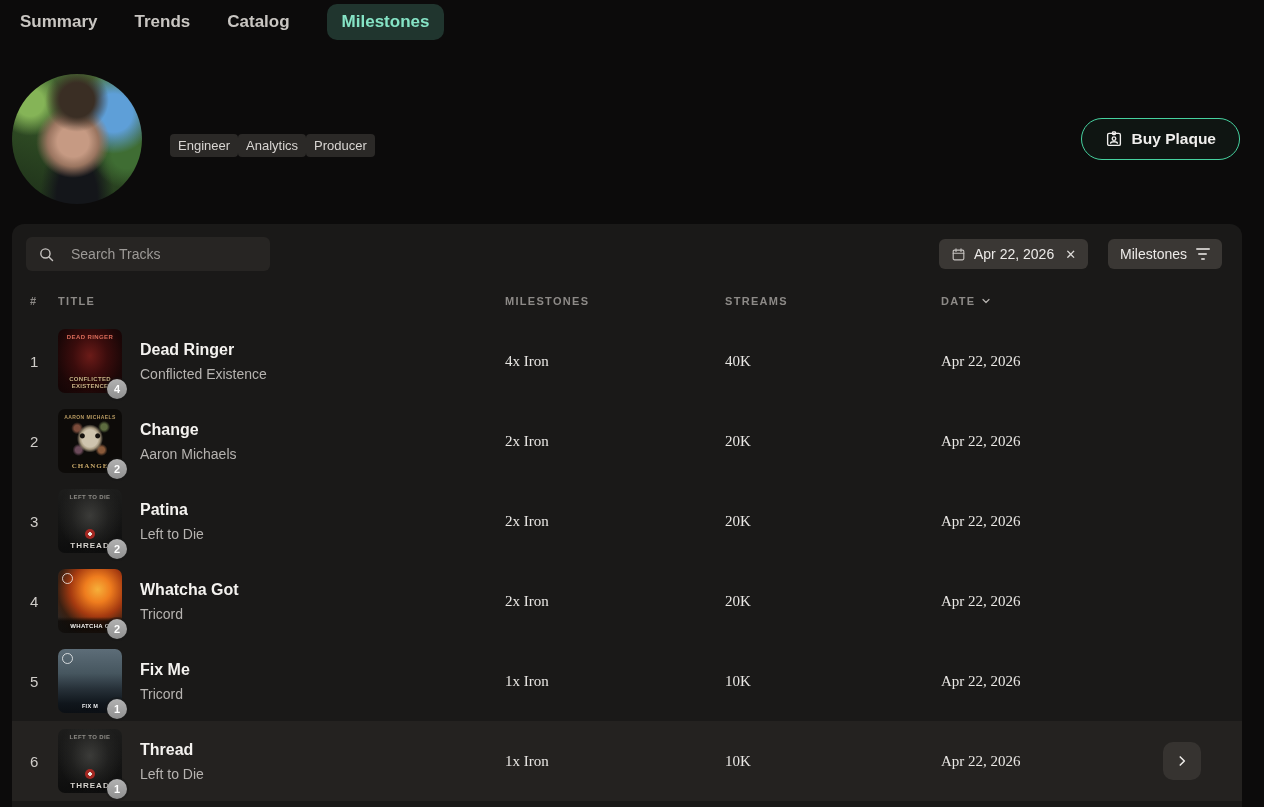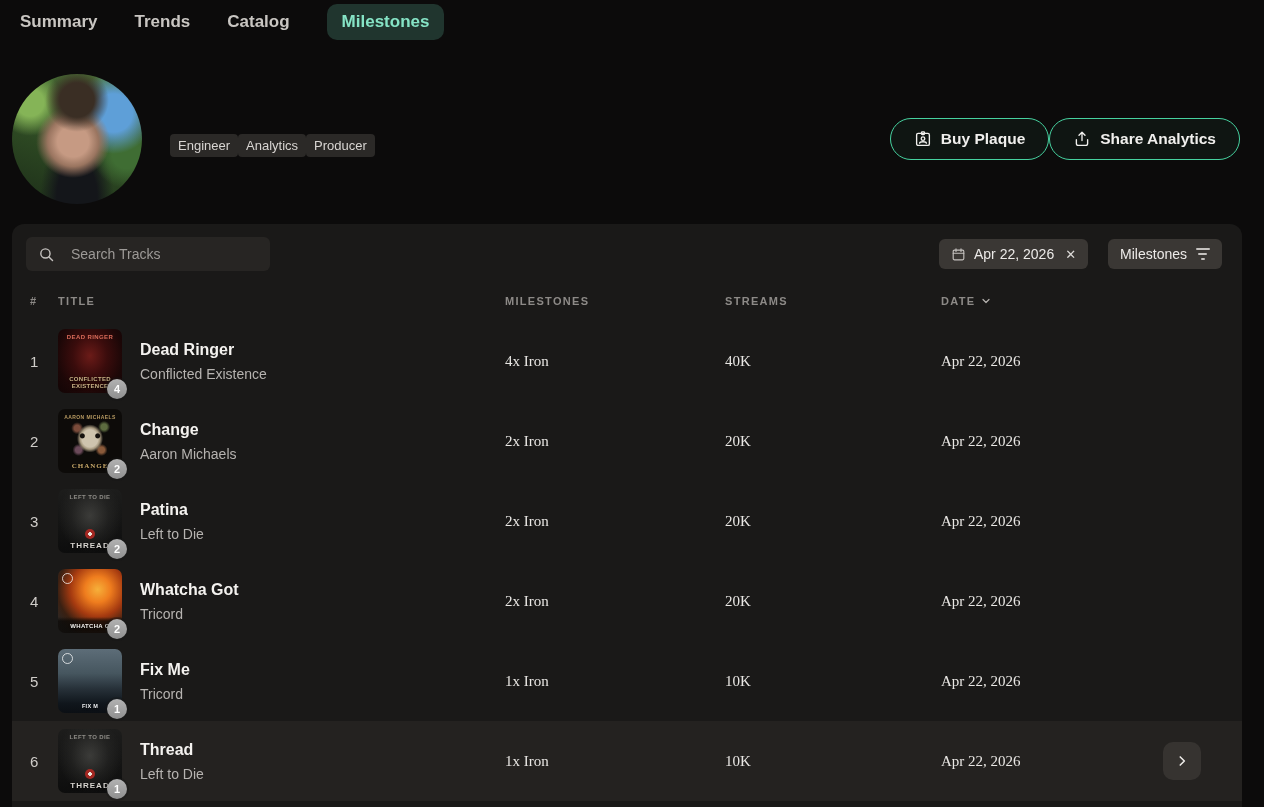--- a/index.html
+++ b/index.html
@@ -134,30 +134,20 @@
       <span>
         <svg width="18" height="18" viewBox="0 0 24 24" fill="none" stroke-width="1.8" stroke-linecap="round" stroke-linejoin="round">
           <rect x="3.5" y="4.5" width="17" height="16" rx="2"></rect>
           <rect x="10" y="2.5" width="4" height="3.5" rx="1"></rect>
           <circle cx="12" cy="11.5" r="2.4"></circle>
           <path d="M7.5 17.5c0-2.4 9-2.4 9 0"></path>
         </svg>
       </span>
       <span>Buy Plaque</span>
     </button>
-    <button class="pill-btn">
-      <span>
-        <svg width="18" height="18" viewBox="0 0 24 24" fill="none" stroke-width="1.8" stroke-linecap="round" stroke-linejoin="round">
-          <path d="M12 14V3.5"></path>
-            <path d="M8 7l4-4 4 4"></path>
-          <path d="M4.5 13v5a2.5 2.5 0 0 0 2.5 2.5h10a2.5 2.5 0 0 0 2.5-2.5v-5"></path>
-        </svg>
-      </span>
-      <span>Share Analytics</span>
-    </button>
   </div>
 </div>
 
 <div class="panel">
   <div class="toolbar">
     <div class="search">
       <span>
         <svg width="17" height="17" viewBox="0 0 24 24" fill="none" stroke="#c5c2bf" stroke-width="2" stroke-linecap="round">
           <circle cx="10.5" cy="10.5" r="6.5"></circle>
             <path d="M15.5 15.5L20.5 20.5"></path>

